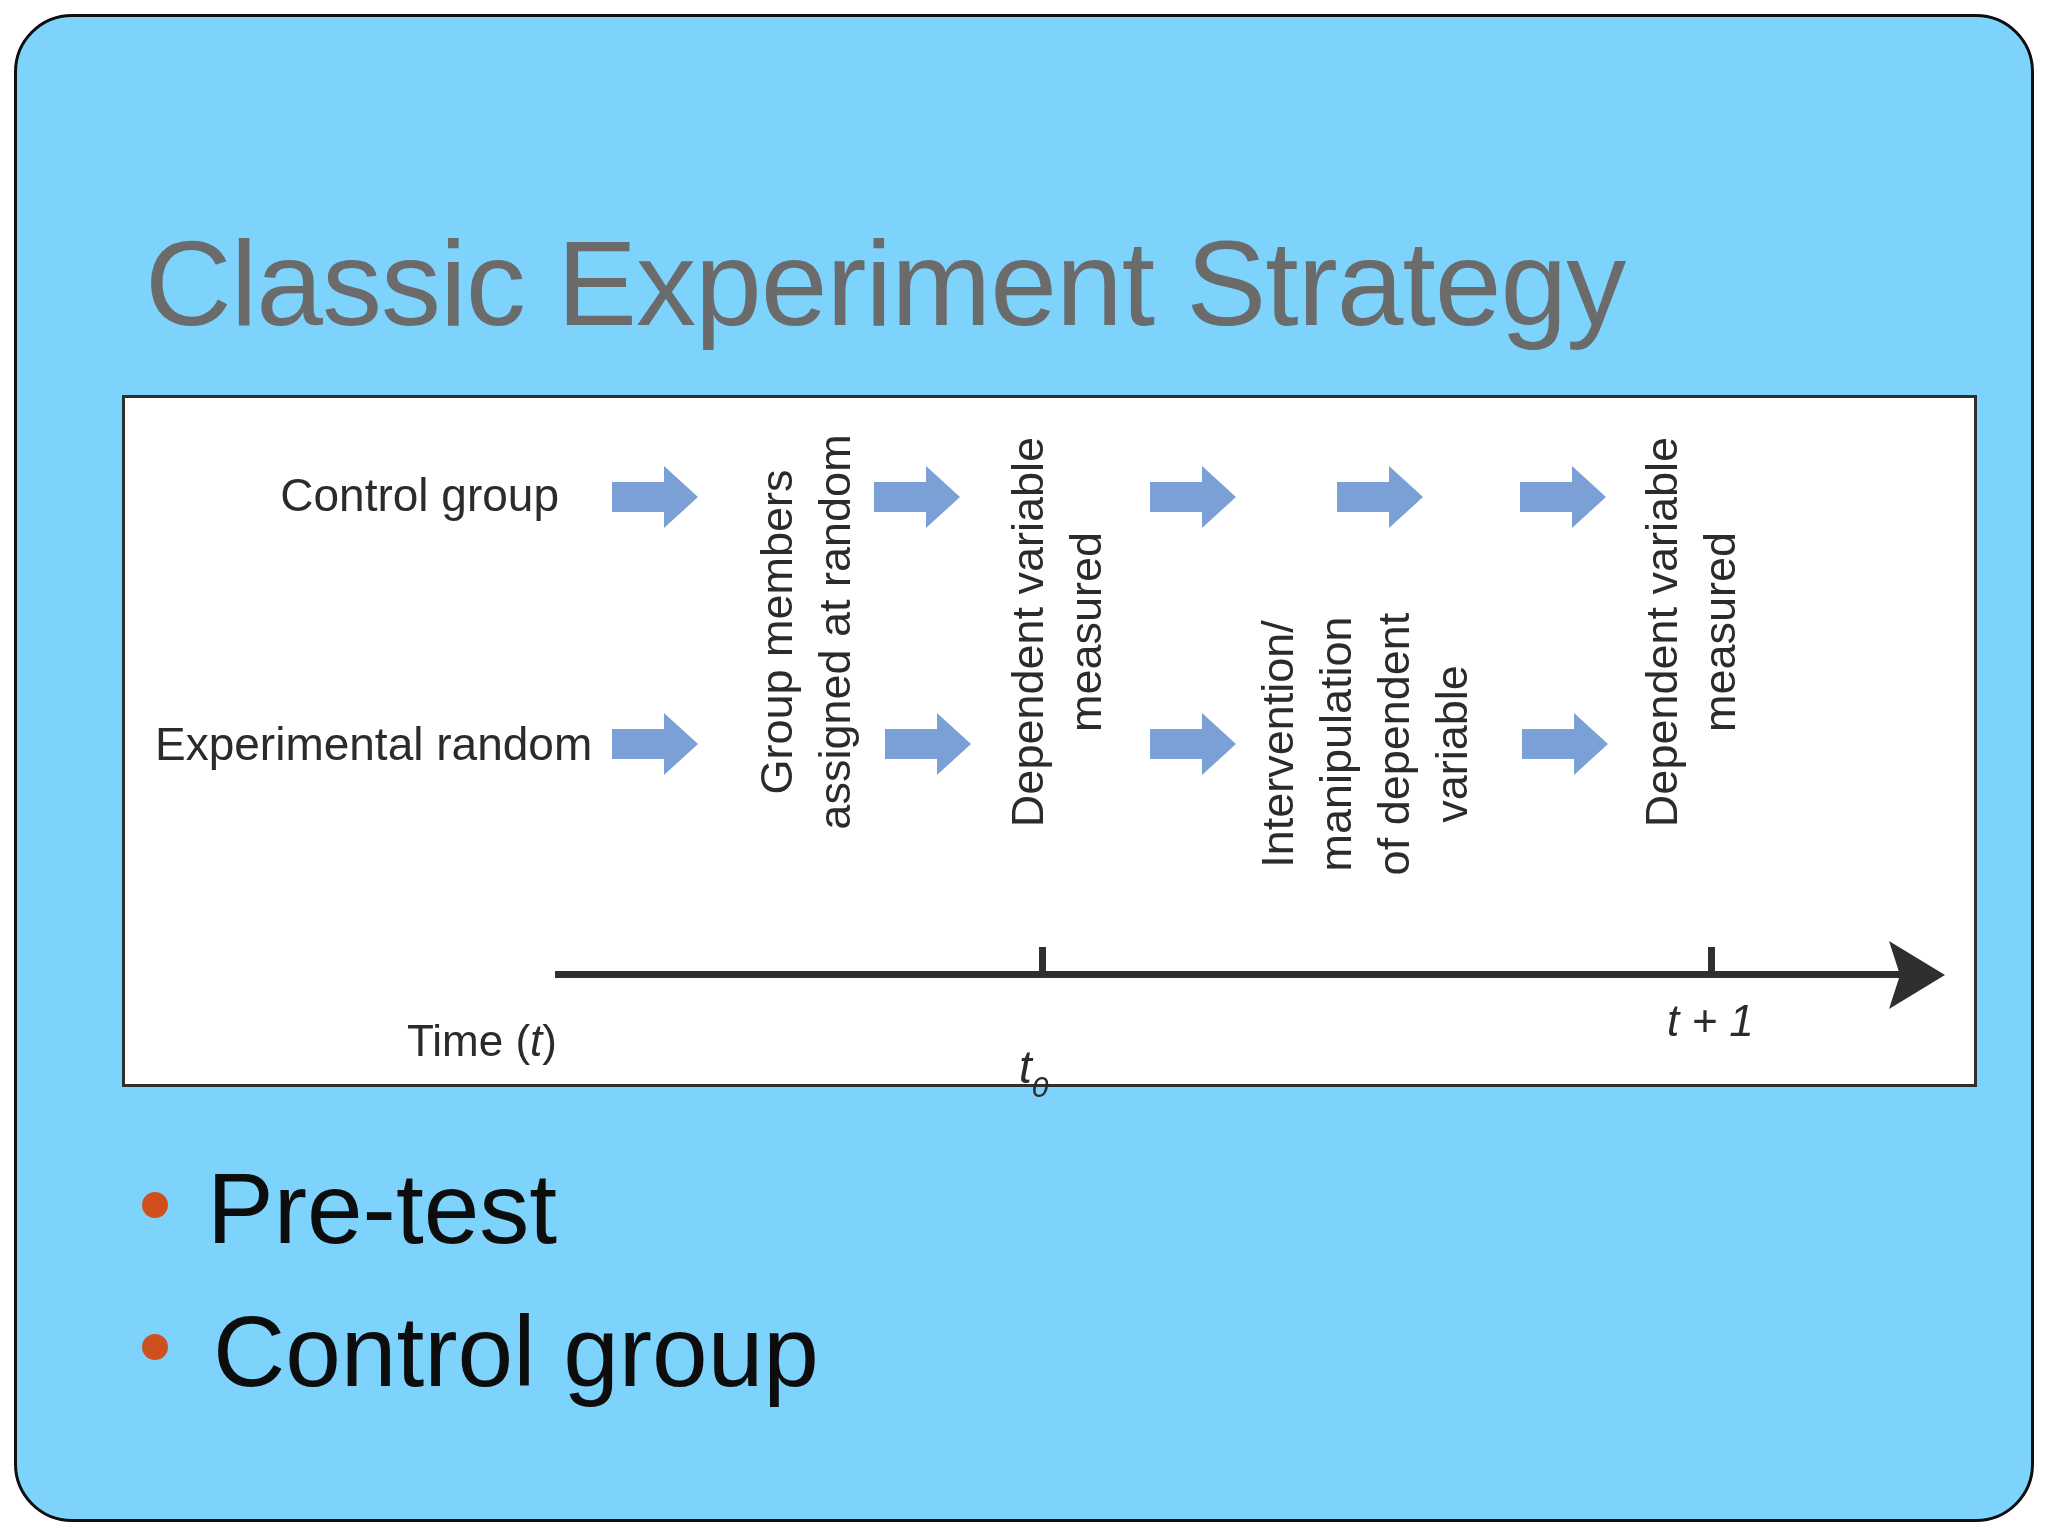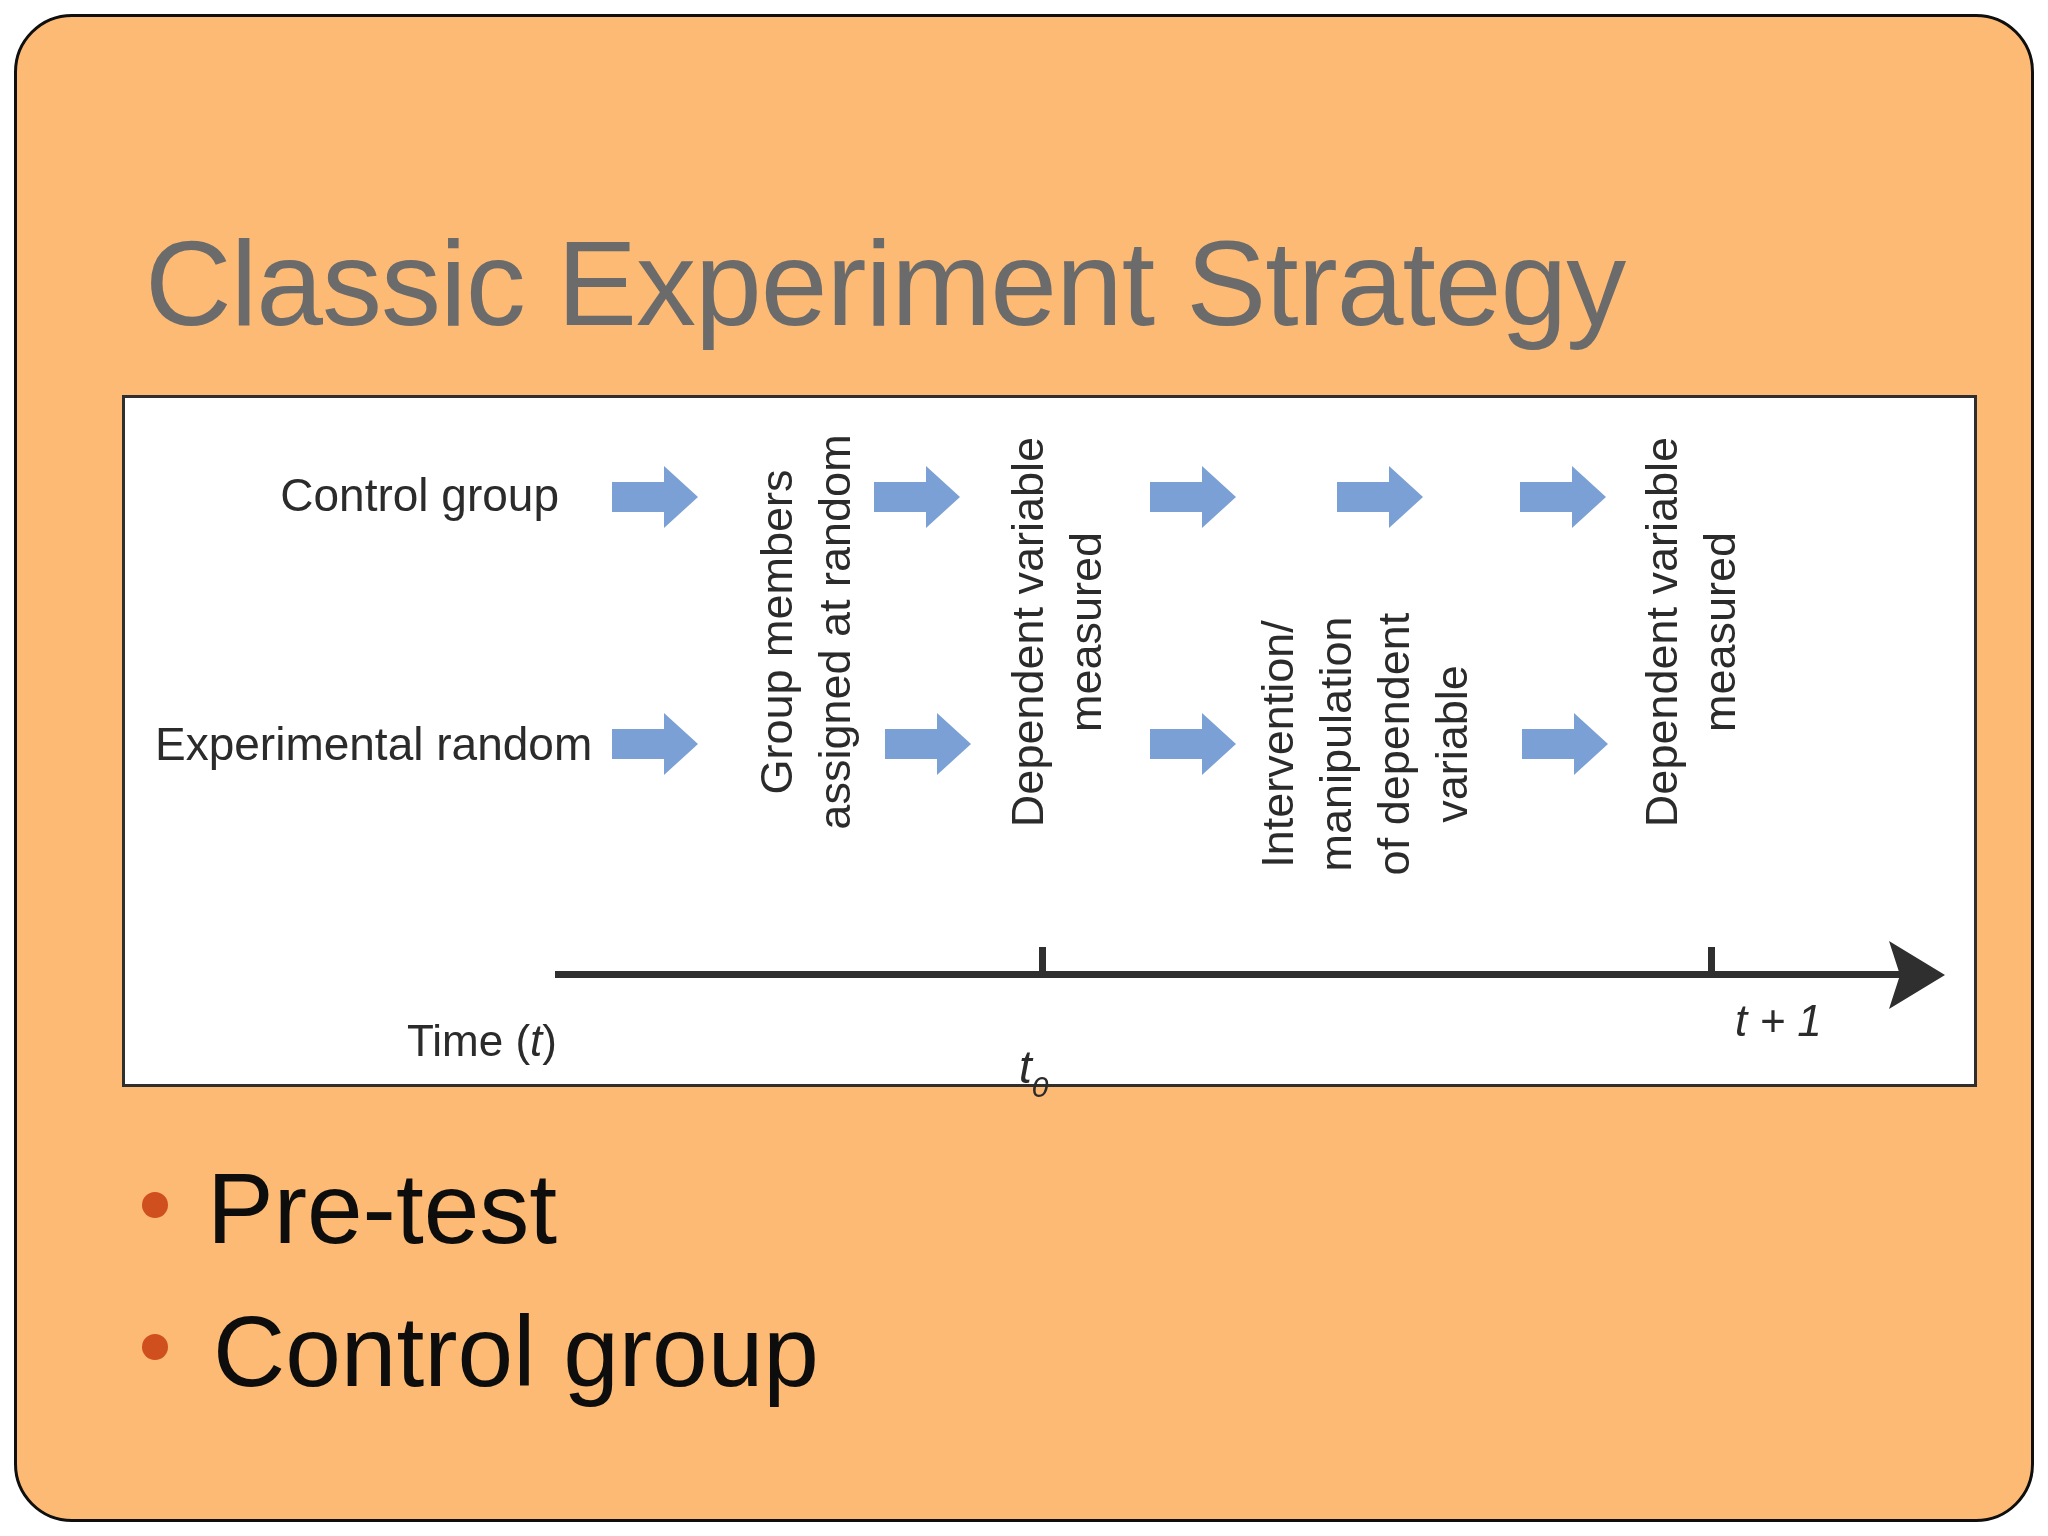--- a/index.html
+++ b/index.html
@@ -1,19 +1,19 @@
 <!DOCTYPE html>
 <html><head>
 <meta charset="utf-8">
 <style>
   html,body{margin:0;padding:0;background:#ffffff;}
   body{width:2048px;height:1536px;position:relative;overflow:hidden;
        font-family:"Liberation Sans","DejaVu Sans",sans-serif;}
   .slide{position:absolute;left:14px;top:14px;right:14px;bottom:14px;
-         background:#fdba74;border:3px solid #0f0f0f;border-radius:58px;}
+         background:#7dd3fc;border:3px solid #0f0f0f;border-radius:58px;}
   .title{position:absolute;left:128px;top:206px;font-size:120px;line-height:1;
          color:#6b6b6b;white-space:nowrap;letter-spacing:-1px;}
   .panel{position:absolute;left:105px;top:378px;width:1855px;height:692px;
          border:3px solid #2f2f2f;background:#ffffff;box-sizing:border-box;}
   .rowlabel{position:absolute;font-size:46px;line-height:52px;color:#2b2b2b;
             text-align:right;white-space:nowrap;}
   #lbl-control{left:142px;top:452px;width:400px;}
   #lbl-exper{left:138px;top:701px;width:400px;}
   .arrow{position:absolute;width:87px;height:64px;}
   .arrow svg{display:block;width:100%;height:100%;}
@@ -27,21 +27,21 @@
   .tl-tick{position:absolute;width:7px;height:26px;top:930px;background:#2f2f2f;}
   #tick-t0{left:1022px;}
   #tick-t1{left:1691px;}
   .tl-head{position:absolute;left:1872px;top:924px;width:56px;height:68px;}
   .tl-head polygon{fill:#2f2f2f;}
   .tl-label{position:absolute;color:#2b2b2b;font-size:44px;line-height:48px;white-space:nowrap;}
   #lbl-time{left:340px;top:1000px;width:200px;text-align:right;}
   #lbl-time .var{font-style:italic;}
   #lbl-t0{left:1002px;top:978px;font-size:46px;font-style:italic;margin-top:48px;}
   #lbl-t0 .sub{font-size:30px;font-style:italic;vertical-align:-14px;}
-  #lbl-t1{left:1718px;top:980px;font-style:italic;}
+  #lbl-t1{left:1650px;top:980px;font-style:italic;}
   
   .bullet-dot{position:absolute;width:26px;height:26px;border-radius:50%;background:#cf4f1e;}
   #dot-1{left:125px;top:1175px;}
   #dot-2{left:125px;top:1317px;}
   .bullet-text{position:absolute;font-size:100px;line-height:1;color:#0d0d0d;white-space:nowrap;margin-top:12px;}
   #btext-1{left:190px;top:1129px;}
   #btext-2{left:196px;top:1272px;}
 </style>
 </head>
 <body>

